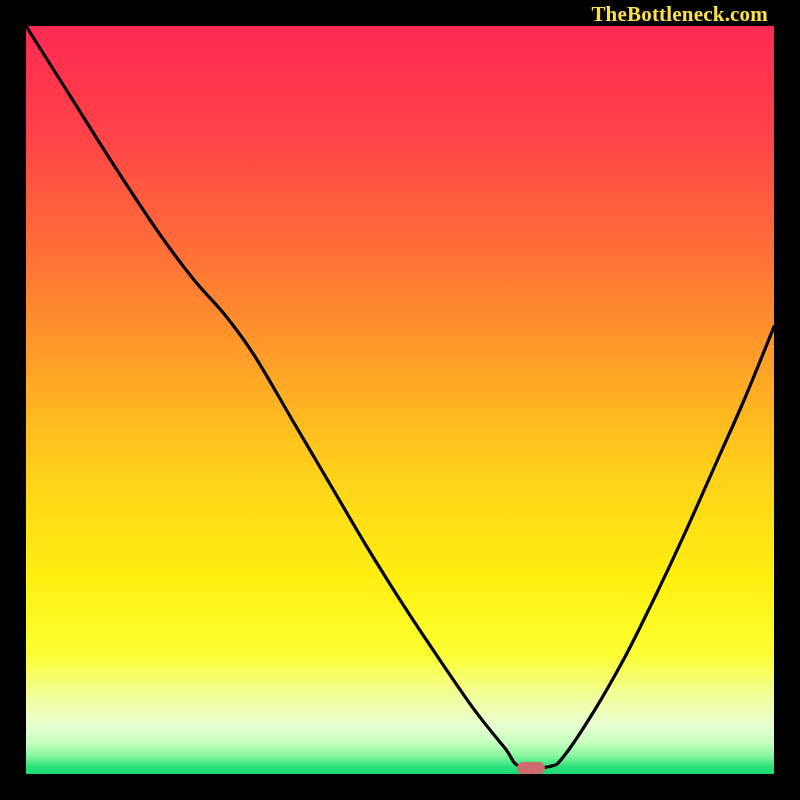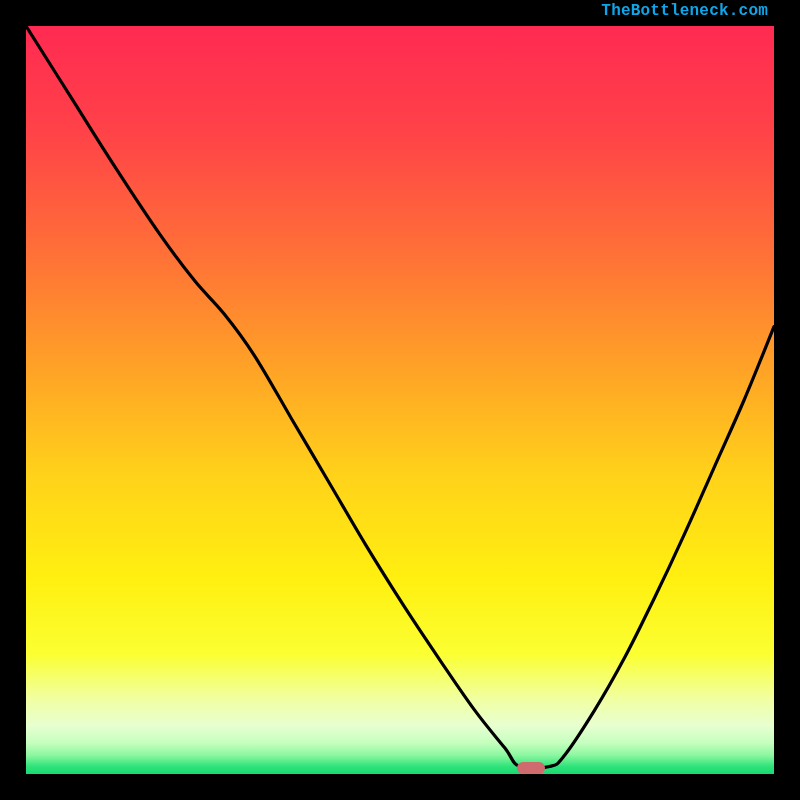--- a/index.html
+++ b/index.html
@@ -46,24 +46,24 @@
     width: 28px;
     height: 12px;
     background: #cf6a6f;
     border-radius: 6px;
     transform: translate(-50%, -50%);
   }
   .watermark {
     position: absolute;
     top: 2px;
     right: 32px;
-    font-family: Liberation Mono, monospace;
-    font-size: 16px;
+    font-family: Liberation Serif, serif;
+    font-size: 21px;
     font-weight: 600;
-    color: #0ea5e9;
+    color: #fde047;
     letter-spacing: 0.2px;
   }
 </style>
 </head>
 <body>
 
 <div class="watermark">TheBottleneck.com</div>
 
 <div class="frame">
   <div class="plot-area">

